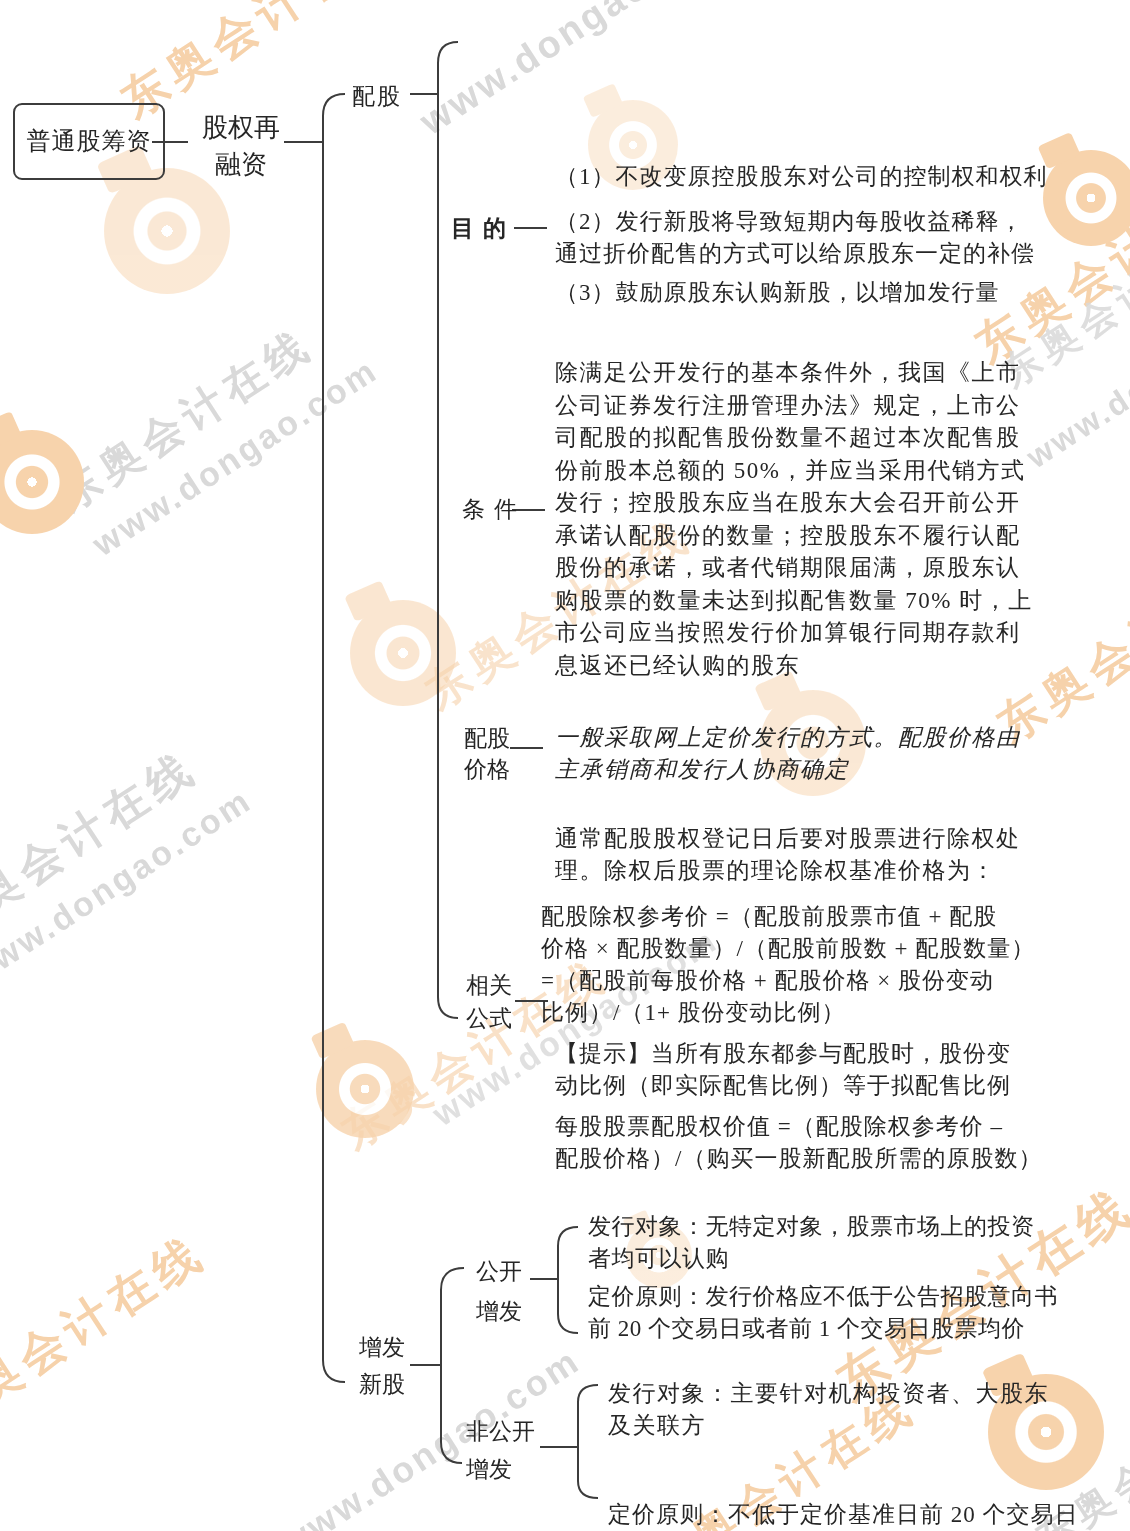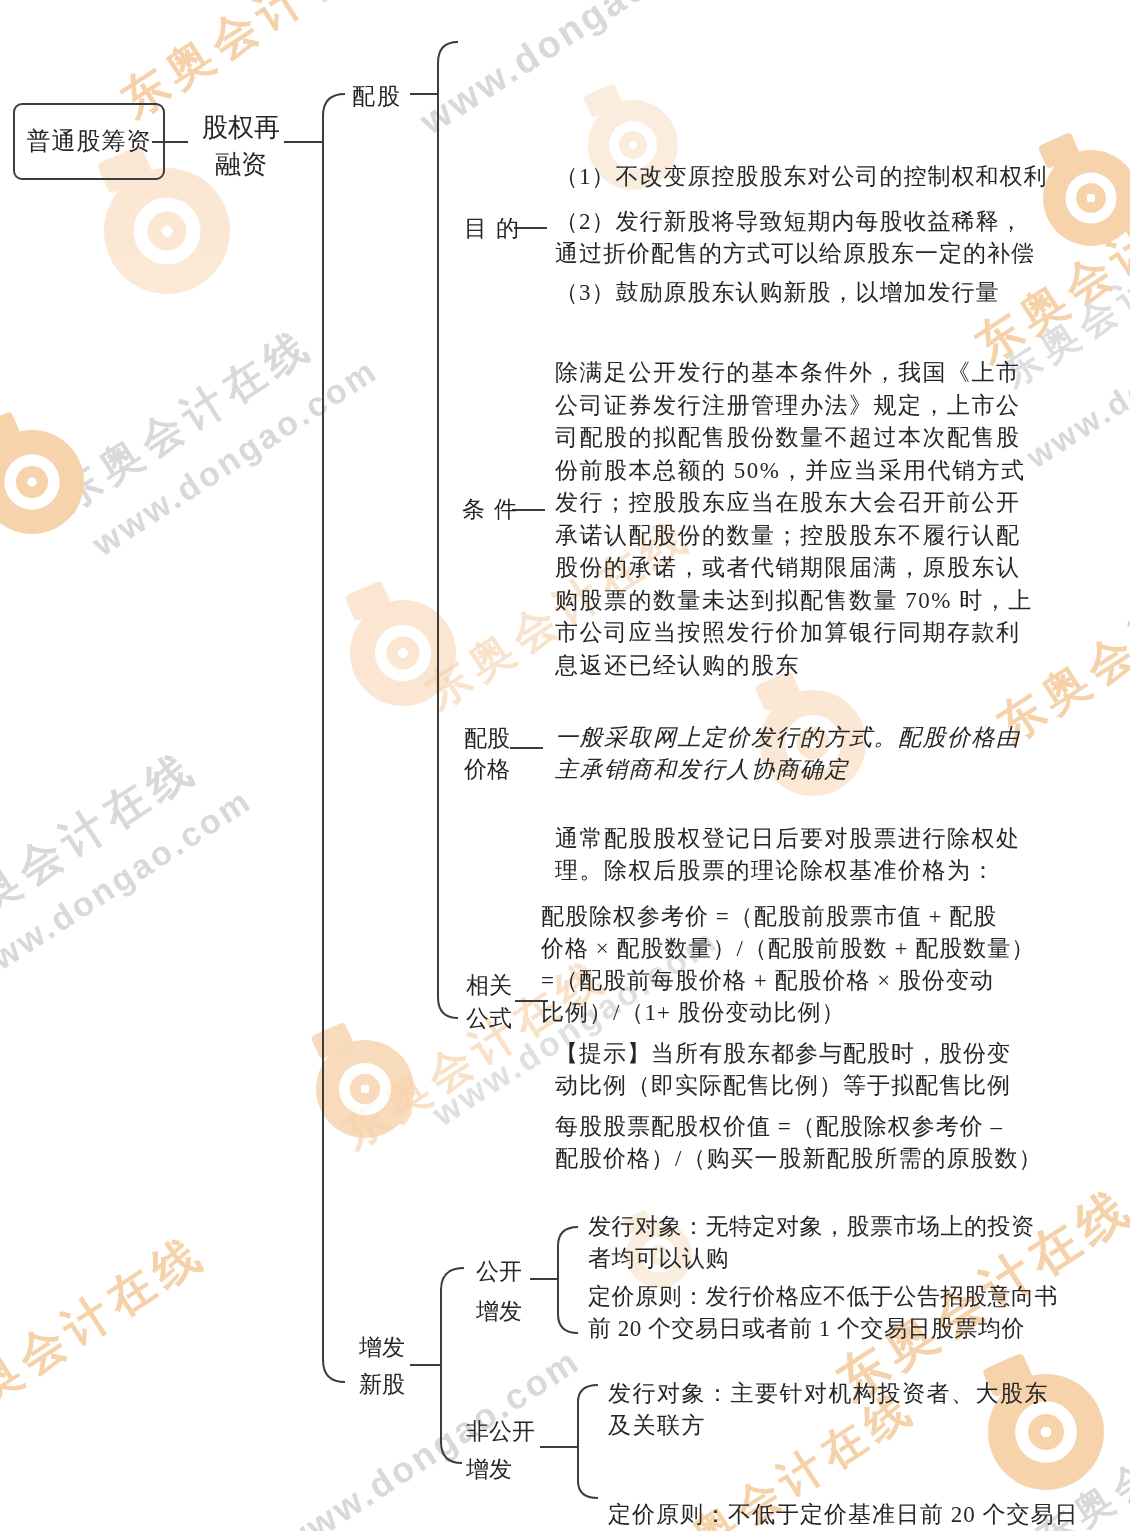--- a/index.html
+++ b/index.html
@@ -22,21 +22,21 @@
   
   .t{position:absolute;z-index:2;white-space:pre-line;font-size:23px;line-height:32px;
      letter-spacing:1px;color:#262626;}
   .lbl{position:absolute;z-index:2;white-space:pre-line;font-size:23px;line-height:28px;color:#262626;}
   #root-box{position:absolute;z-index:2;left:13px;top:103px;width:152px;height:77px;
      border:2px solid #3c3c3c;border-radius:9px;box-sizing:border-box;text-align:center;
      padding-top:20px;font-size:24px;letter-spacing:1px;color:#262626;background:transparent;}
   #equity-label{left:198px;top:109px;width:86px;text-align:center;font-size:26px;line-height:37px;}
   #peigu-label{left:352px;top:83px;letter-spacing:2px;}
   #meaning{left:470px;top:26px;letter-spacing:0px;}
-  #purpose-label{left:464px;top:215px;letter-spacing:9px;}
+  #purpose-label{left:451px;top:215px;letter-spacing:9px;font-weight:bold;}
   #purpose-1{left:555px;top:161px;letter-spacing:1px;}
   #purpose-2{left:555px;top:206px;letter-spacing:1px;}
   #purpose-3{left:555px;top:277px;letter-spacing:1px;}
   #cond-label{left:462px;top:496px;letter-spacing:9px;}
   #cond-text{left:555px;top:357px;line-height:32.5px;letter-spacing:1.5px;}
   #price-label{left:464px;top:723px;line-height:31px;}
   #price-text{left:555px;top:722px;letter-spacing:1.5px;font-style:italic;}
   #form-label{left:466px;top:969px;line-height:33px;}
   #form-p1{left:555px;top:823px;letter-spacing:1.5px;}
   #form-p2{left:541px;top:901px;letter-spacing:1px;}

